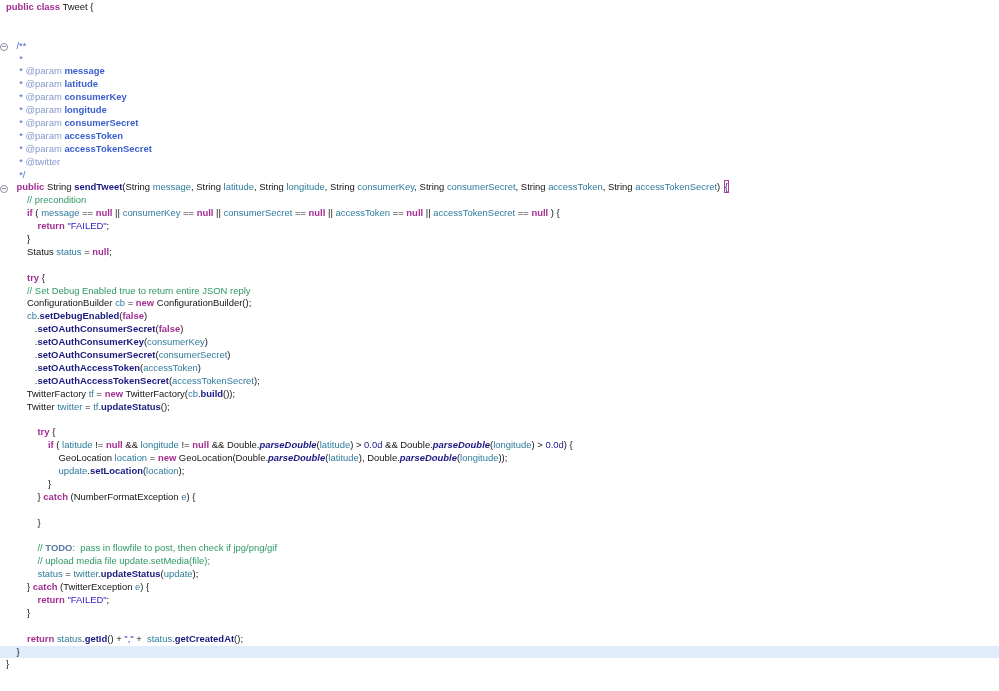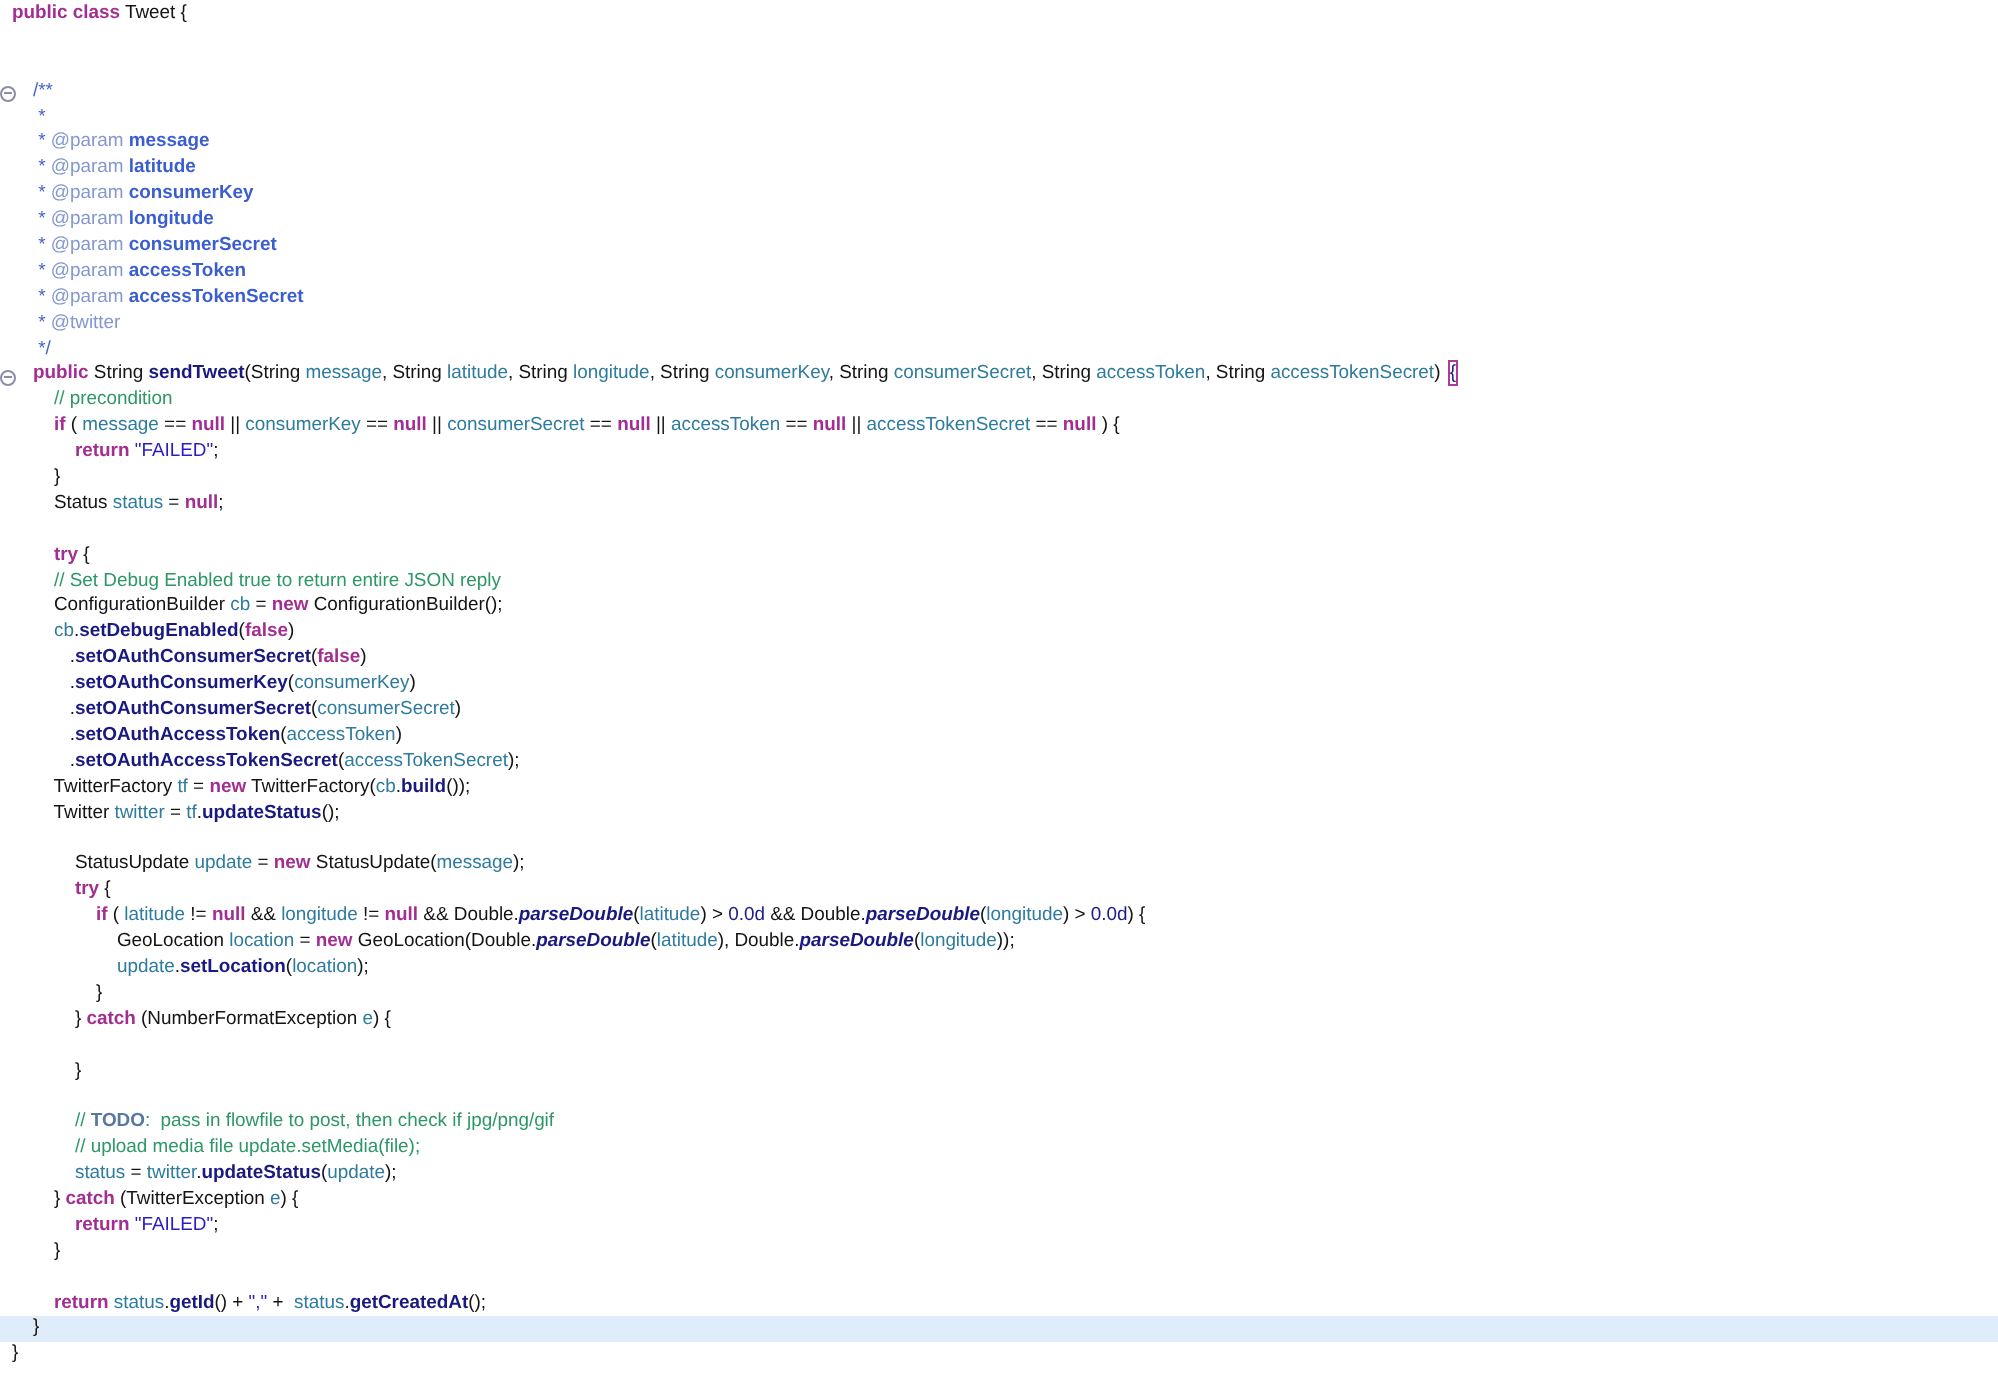--- a/index.html
+++ b/index.html
@@ -59,21 +59,20 @@
       <div class="code-line"><span class="tk-p">        ConfigurationBuilder </span><span class="tk-v">cb</span><span class="tk-p"> = </span><span class="tk-kw">new</span><span class="tk-p"> ConfigurationBuilder();</span></div>
       <div class="code-line"><span class="tk-p">        </span><span class="tk-v">cb</span><span class="tk-p">.</span><span class="tk-m">setDebugEnabled</span><span class="tk-p">(</span><span class="tk-kw">false</span><span class="tk-p">)</span></div>
       <div class="code-line"><span class="tk-p">           .</span><span class="tk-m">setOAuthConsumerSecret</span><span class="tk-p">(</span><span class="tk-kw">false</span><span class="tk-p">)</span></div>
       <div class="code-line"><span class="tk-p">           .</span><span class="tk-m">setOAuthConsumerKey</span><span class="tk-p">(</span><span class="tk-v">consumerKey</span><span class="tk-p">)</span></div>
       <div class="code-line"><span class="tk-p">           .</span><span class="tk-m">setOAuthConsumerSecret</span><span class="tk-p">(</span><span class="tk-v">consumerSecret</span><span class="tk-p">)</span></div>
       <div class="code-line"><span class="tk-p">           .</span><span class="tk-m">setOAuthAccessToken</span><span class="tk-p">(</span><span class="tk-v">accessToken</span><span class="tk-p">)</span></div>
       <div class="code-line"><span class="tk-p">           .</span><span class="tk-m">setOAuthAccessTokenSecret</span><span class="tk-p">(</span><span class="tk-v">accessTokenSecret</span><span class="tk-p">);</span></div>
       <div class="code-line"><span class="tk-p">        TwitterFactory </span><span class="tk-v">tf</span><span class="tk-p"> = </span><span class="tk-kw">new</span><span class="tk-p"> TwitterFactory(</span><span class="tk-v">cb</span><span class="tk-p">.</span><span class="tk-m">build</span><span class="tk-p">());</span></div>
       <div class="code-line"><span class="tk-p">        Twitter </span><span class="tk-v">twitter</span><span class="tk-p"> = </span><span class="tk-v">tf</span><span class="tk-p">.</span><span class="tk-m">updateStatus</span><span class="tk-p">();</span></div>
       <div class="code-line"></div>
-      <div class="code-line"><span class="tk-p">            StatusUpdate </span><span class="tk-v">update</span><span class="tk-p"> = </span><span class="tk-kw">new</span><span class="tk-p"> StatusUpdate(</span><span class="tk-v">message</span><span class="tk-p">);</span></div>
       <div class="code-line"><span class="tk-p">            </span><span class="tk-kw">try</span><span class="tk-p"> {</span></div>
       <div class="code-line"><span class="tk-p">                </span><span class="tk-kw">if</span><span class="tk-p"> ( </span><span class="tk-v">latitude</span><span class="tk-p"> != </span><span class="tk-kw">null</span><span class="tk-p"> &amp;&amp; </span><span class="tk-v">longitude</span><span class="tk-p"> != </span><span class="tk-kw">null</span><span class="tk-p"> &amp;&amp; Double.</span><span class="tk-sm">parseDouble</span><span class="tk-p">(</span><span class="tk-v">latitude</span><span class="tk-p">) &gt; </span><span class="tk-n">0.0d</span><span class="tk-p"> &amp;&amp; Double.</span><span class="tk-sm">parseDouble</span><span class="tk-p">(</span><span class="tk-v">longitude</span><span class="tk-p">) &gt; </span><span class="tk-n">0.0d</span><span class="tk-p">) {</span></div>
       <div class="code-line"><span class="tk-p">                    GeoLocation </span><span class="tk-v">location</span><span class="tk-p"> = </span><span class="tk-kw">new</span><span class="tk-p"> GeoLocation(Double.</span><span class="tk-sm">parseDouble</span><span class="tk-p">(</span><span class="tk-v">latitude</span><span class="tk-p">), Double.</span><span class="tk-sm">parseDouble</span><span class="tk-p">(</span><span class="tk-v">longitude</span><span class="tk-p">));</span></div>
       <div class="code-line"><span class="tk-p">                    </span><span class="tk-v">update</span><span class="tk-p">.</span><span class="tk-m">setLocation</span><span class="tk-p">(</span><span class="tk-v">location</span><span class="tk-p">);</span></div>
       <div class="code-line"><span class="tk-p">                }</span></div>
       <div class="code-line"><span class="tk-p">            } </span><span class="tk-kw">catch</span><span class="tk-p"> (NumberFormatException </span><span class="tk-v">e</span><span class="tk-p">) {</span></div>
       <div class="code-line"></div>
       <div class="code-line"><span class="tk-p">            }</span></div>
       <div class="code-line"></div>
       <div class="code-line"><span class="tk-p">            </span><span class="tk-com">// </span><span class="tk-td">TODO</span><span class="tk-com">:  pass in flowfile to post, then check if jpg/png/gif</span></div>

